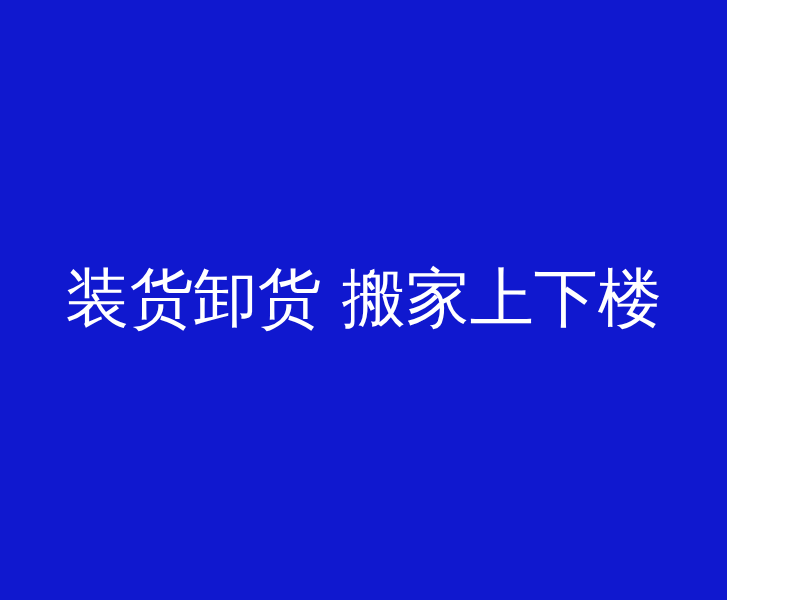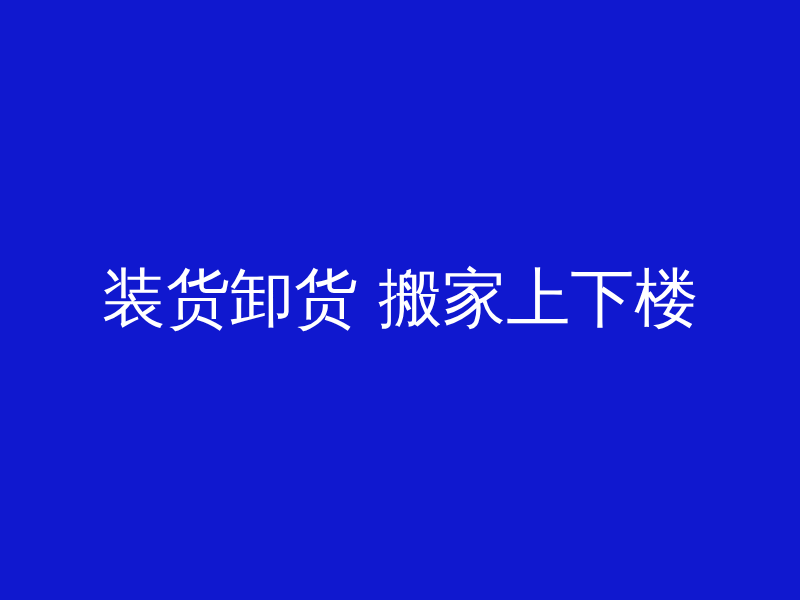--- a/index.html
+++ b/index.html
@@ -12,21 +12,21 @@
     width: 800px;
     height: 600px;
     overflow: hidden;
     font-family: "DejaVu Sans", "Liberation Sans", sans-serif;
   }
 
   
   .banner {
     position: relative;
     box-sizing: border-box;
-    width: 800px;
+    width: 727px;
     height: 600px;
     background-color: #1018cf;
     display: flex;
     align-items: center;
     justify-content: flex-end;
   }
 
   
   .headline-block {
     width: 100%;

